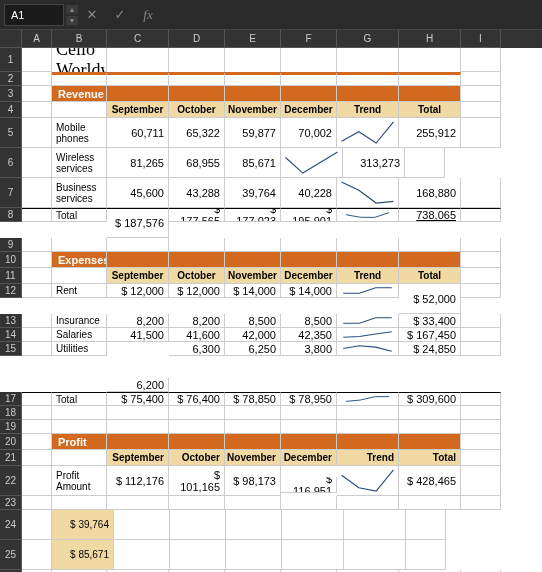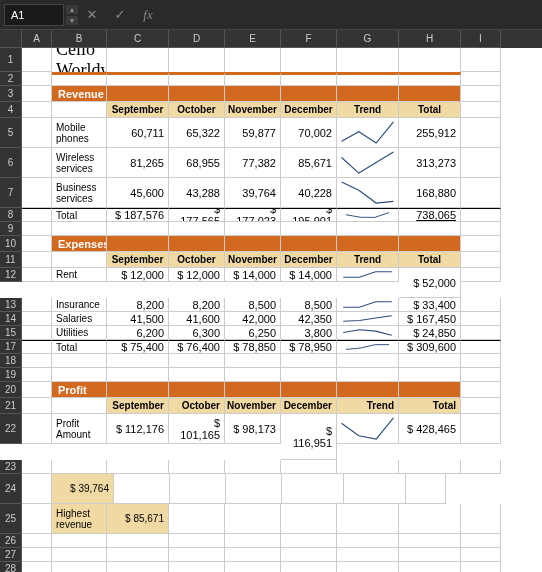--- a/index.html
+++ b/index.html
@@ -124,21 +124,20 @@
         </div>
         <div class="cell cH data" style="height: 30px;">255,912</div>
         <div class="cell cI" style="height: 30px;"></div>
       </div>
       <div class="row">
         <div class="rh" style="height:30px">6</div>
         <div class="cell cA" style="height: 30px;"></div>
         <div class="cell cB label" style="height: 30px;">Wireless services</div>
         <div class="cell cC data" style="height: 30px;">81,265</div>
         <div class="cell cD data" style="height: 30px;">68,955</div>
-        <div class="cell cE data" style="height: 30px;">77,382</div>
         <div class="cell cF data" style="height: 30px;">85,671</div>
         <div class="cell cG spark" style="height: 30px;">
           <svg viewBox="0 0 58 26">
             <polyline points="2,7.798755683177795 20,24 38,12.9091888011486 56,2" fill="none" stroke="#2a4d7a" stroke-width="1.2"></polyline>
           </svg>
         </div>
         <div class="cell cH data" style="height: 30px;">313,273</div>
         <div class="cell cI" style="height: 30px;"></div>
       </div>
       <div class="row">
@@ -154,21 +153,21 @@
             <polyline points="2,2 20,10.715558601782044 38,24 56,22.25085675119945" fill="none" stroke="#2a4d7a" stroke-width="1.2"></polyline>
           </svg>
         </div>
         <div class="cell cH data" style="height: 30px;">168,880</div>
         <div class="cell cI" style="height: 30px;"></div>
       </div>
       <div class="row total-row">
         <div class="rh" style="height:14px">8</div>
         <div class="cell cA" style="height: 14px;"></div>
         <div class="cell cB label" style="height: 14px;">Total</div>
-        <div class="cell cC data" style="height: 14px;">$ 187,576</div>
+        <div class="cell cC data" style="height: 30px;">$ 187,576</div>
         <div class="cell cD data" style="height: 14px;">$ 177,565</div>
         <div class="cell cE data" style="height: 14px;">$ 177,023</div>
         <div class="cell cF data" style="height: 14px;">$ 195,901</div>
         <div class="cell cG spark" style="height: 14px;">
           <svg viewBox="0 0 58 10">
             <polyline points="2,4.64593706960483 20,7.827735988981884 38,8 56,2" fill="none" stroke="#2a4d7a" stroke-width="1.2"></polyline>
           </svg>
         </div>
         <div class="cell cH data" style="height: 14px; text-decoration: underline;">738,065</div>
         <div class="cell cI" style="height: 14px;"></div>
@@ -254,21 +253,21 @@
             <polyline points="2,8 20,7.294117647058823 38,4.470588235294118 56,2" fill="none" stroke="#2a4d7a" stroke-width="1.2"></polyline>
           </svg>
         </div>
         <div class="cell cH data" style="height: 14px;">$ 167,450</div>
         <div class="cell cI" style="height: 14px;"></div>
       </div>
       <div class="row">
         <div class="rh" style="height:14px">15</div>
         <div class="cell cA" style="height: 14px;"></div>
         <div class="cell cB label" style="height: 14px;">Utilities</div>
-        <div class="cell cC data" style="height: 14px;">6,200</div>
+        <div class="cell cC data" style="height: 14px; margin-top: 36px;">6,200</div>
         <div class="cell cD data" style="height: 14px;">6,300</div>
         <div class="cell cE data" style="height: 14px;">6,250</div>
         <div class="cell cF data" style="height: 14px;">3,800</div>
         <div class="cell cG spark" style="height: 14px;">
           <svg viewBox="0 0 58 10">
             <polyline points="2,5 20,2 38,3.5 56,8" fill="none" stroke="#2a4d7a" stroke-width="1.2"></polyline>
           </svg>
         </div>
         <div class="cell cH data" style="height: 14px;">$   24,850</div>
         <div class="cell cI" style="height: 14px;"></div>
@@ -337,21 +336,21 @@
         <div class="cell cH col-header" style="height: 16px; justify-content: flex-end;">Total</div>
         <div class="cell cI" style="height: 16px;"></div>
       </div>
       <div class="row">
         <div class="rh" style="height:30px">22</div>
         <div class="cell cA" style="height: 30px;"></div>
         <div class="cell cB label" style="height: 30px;">Profit Amount</div>
         <div class="cell cC data" style="height: 30px;">$ 112,176</div>
         <div class="cell cD data" style="height: 30px;">$ 101,165</div>
         <div class="cell cE data" style="height: 30px;">$  98,173</div>
-        <div class="cell cF data" style="height: 46px;">$ 116,951</div>
+        <div class="cell cF data" style="height: 16px; margin-top: 11px;">$ 116,951</div>
         <div class="cell cG spark" style="height: 30px;">
           <svg viewBox="0 0 58 26">
             <polyline points="2,7.594312493343274 20,20.494621365427626 38,24 56,2" fill="none" stroke="#2a4d7a" stroke-width="1.2"></polyline>
           </svg>
         </div>
         <div class="cell cH data" style="height: 30px;">$ 428,465</div>
         <div class="cell cI" style="height: 30px;"></div>
       </div>
       <div class="row">
         <div class="rh" style="height:14px">23</div>
@@ -372,21 +371,20 @@
         <div class="cell cD" style="height: 30px;"></div>
         <div class="cell cE" style="height: 30px;"></div>
         <div class="cell cF" style="height: 30px;"></div>
         <div class="cell cG" style="height: 30px;"></div>
         <div class="cell cH" style="height: 30px;"></div>
         <div class="cell cI" style="height: 30px;"></div>
       </div>
       <div class="row">
         <div class="rh" style="height:30px">25</div>
         <div class="cell cA" style="height: 30px;"></div>
-        <div class="cell cB summary label" style="height: 30px;">Highest revenue</div>
         <div class="cell cC summary data" style="height: 30px;">$   85,671</div>
         <div class="cell cD" style="height: 30px;"></div>
         <div class="cell cE" style="height: 30px;"></div>
         <div class="cell cF" style="height: 30px;"></div>
         <div class="cell cG" style="height: 30px;"></div>
         <div class="cell cH" style="height: 30px;"></div>
         <div class="cell cI" style="height: 30px;"></div>
       </div>
       <div class="row">
         <div class="rh" style="height:14px">26</div>

